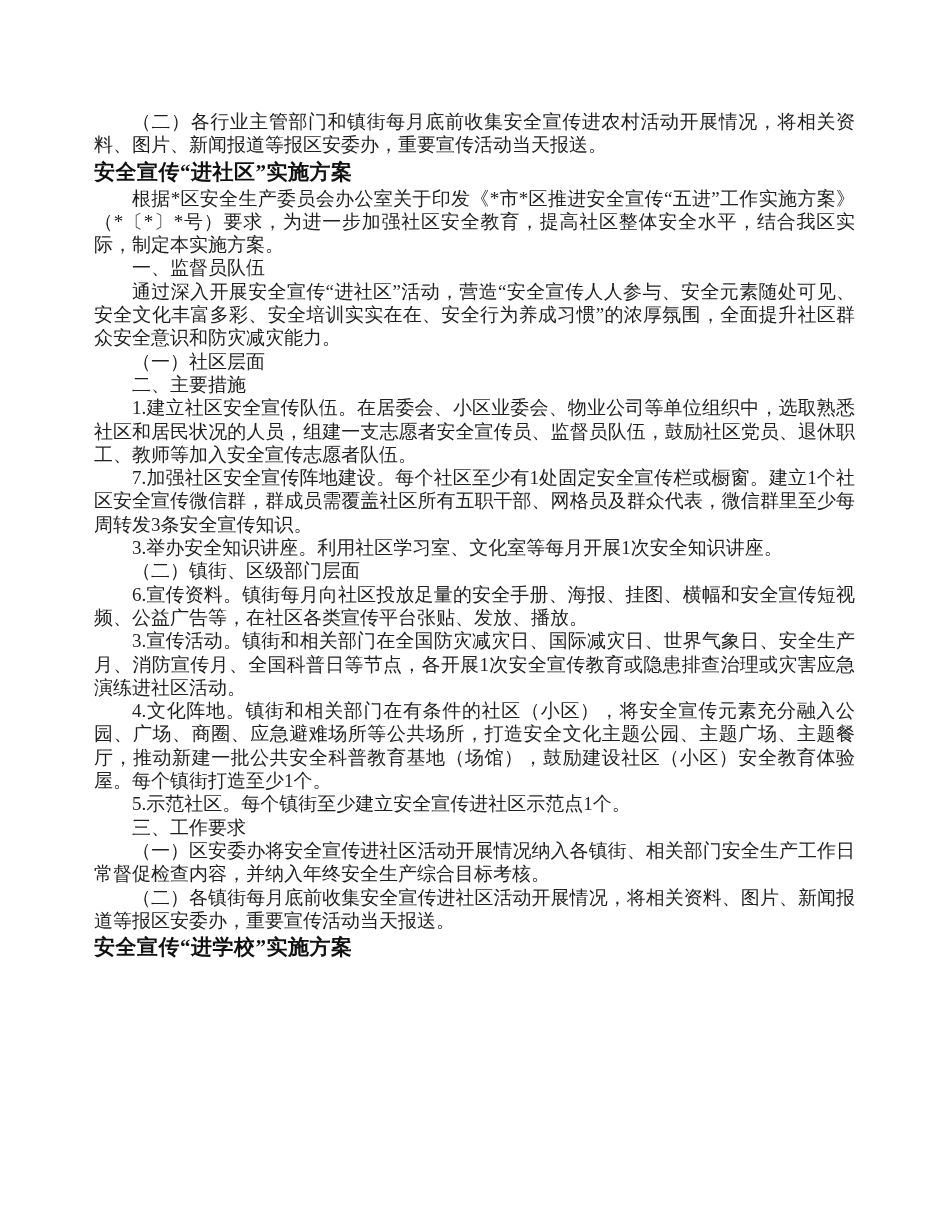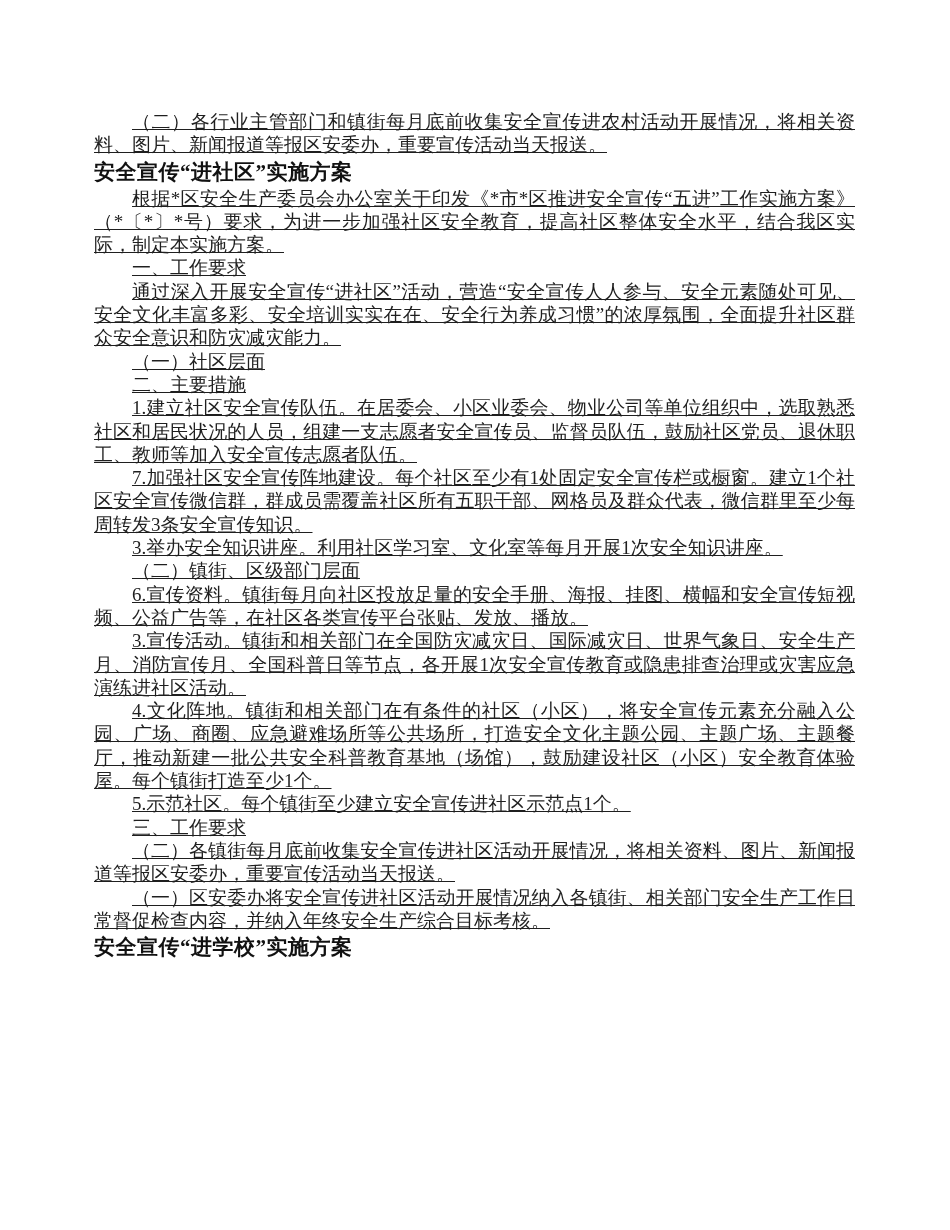--- a/index.html
+++ b/index.html
@@ -22,49 +22,48 @@
   }
   .para {
     margin: 0;
     font-size: 19px;
     line-height: 23.3px;
     color: #1f1f1f;
     text-align: justify;
     text-indent: 2em;
     word-break: break-all;
     font-weight: 400;
-    text-decoration: underline;
   }
   .heading {
     margin: 0;
     font-size: 21px;
     line-height: 30px;
     color: #111111;
     font-weight: 700;
     text-align: left;
     text-indent: 0;
     letter-spacing: 0.5px;
   }
 </style>
 </head>
 <body>
 
 <div class="doc-page">
   <p class="para">（二）各行业主管部门和镇街每月底前收集安全宣传进农村活动开展情况，将相关资料、图片、新闻报道等报区安委办，重要宣传活动当天报送。</p>
   <p class="heading">安全宣传“进社区”实施方案</p>
   <p class="para">根据*区安全生产委员会办公室关于印发《*市*区推进安全宣传“五进”工作实施方案》（*〔*〕*号）要求，为进一步加强社区安全教育，提高社区整体安全水平，结合我区实际，制定本实施方案。</p>
-  <p class="para">一、工作要求</p>
+  <p class="para">一、监督员队伍</p>
   <p class="para">通过深入开展安全宣传“进社区”活动，营造“安全宣传人人参与、安全元素随处可见、安全文化丰富多彩、安全培训实实在在、安全行为养成习惯”的浓厚氛围，全面提升社区群众安全意识和防灾减灾能力。</p>
   <p class="para">（一）社区层面</p>
   <p class="para">二、主要措施</p>
   <p class="para">1.建立社区安全宣传队伍。在居委会、小区业委会、物业公司等单位组织中，选取熟悉社区和居民状况的人员，组建一支志愿者安全宣传员、监督员队伍，鼓励社区党员、退休职工、教师等加入安全宣传志愿者队伍。</p>
   <p class="para">7.加强社区安全宣传阵地建设。每个社区至少有1处固定安全宣传栏或橱窗。建立1个社区安全宣传微信群，群成员需覆盖社区所有五职干部、网格员及群众代表，微信群里至少每周转发3条安全宣传知识。</p>
   <p class="para">3.举办安全知识讲座。利用社区学习室、文化室等每月开展1次安全知识讲座。</p>
   <p class="para">（二）镇街、区级部门层面</p>
   <p class="para">6.宣传资料。镇街每月向社区投放足量的安全手册、海报、挂图、横幅和安全宣传短视频、公益广告等，在社区各类宣传平台张贴、发放、播放。</p>
   <p class="para">3.宣传活动。镇街和相关部门在全国防灾减灾日、国际减灾日、世界气象日、安全生产月、消防宣传月、全国科普日等节点，各开展1次安全宣传教育或隐患排查治理或灾害应急演练进社区活动。</p>
   <p class="para">4.文化阵地。镇街和相关部门在有条件的社区（小区），将安全宣传元素充分融入公园、广场、商圈、应急避难场所等公共场所，打造安全文化主题公园、主题广场、主题餐厅，推动新建一批公共安全科普教育基地（场馆），鼓励建设社区（小区）安全教育体验屋。每个镇街打造至少1个。</p>
   <p class="para">5.示范社区。每个镇街至少建立安全宣传进社区示范点1个。</p>
   <p class="para">三、工作要求</p>
+  <p class="para">（一）区安委办将安全宣传进社区活动开展情况纳入各镇街、相关部门安全生产工作日常督促检查内容，并纳入年终安全生产综合目标考核。</p>
   <p class="para">（二）各镇街每月底前收集安全宣传进社区活动开展情况，将相关资料、图片、新闻报道等报区安委办，重要宣传活动当天报送。</p>
-  <p class="para">（一）区安委办将安全宣传进社区活动开展情况纳入各镇街、相关部门安全生产工作日常督促检查内容，并纳入年终安全生产综合目标考核。</p>
   <p class="heading">安全宣传“进学校”实施方案</p>
 </div>
 
 </body></html>

